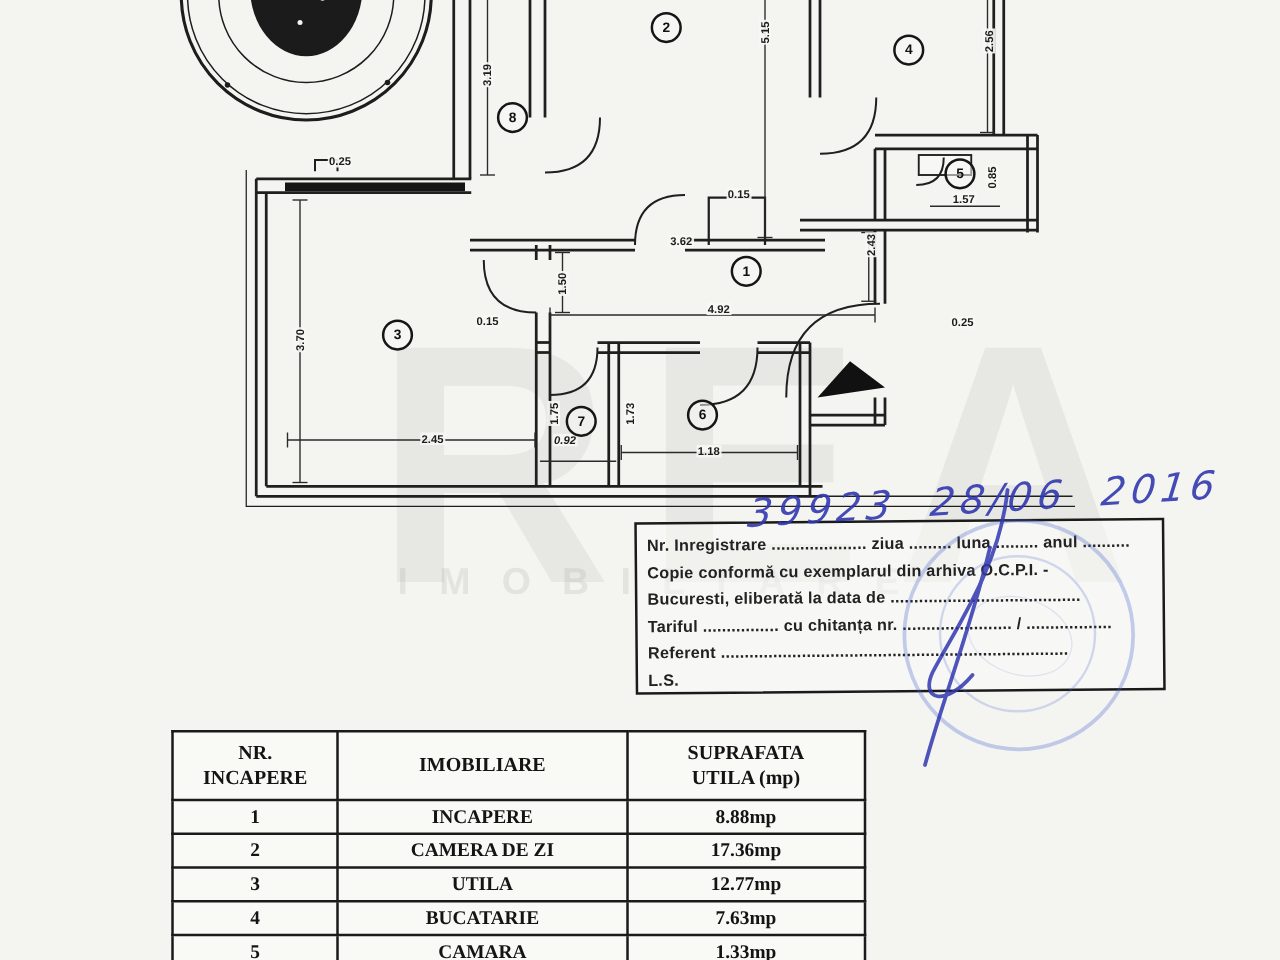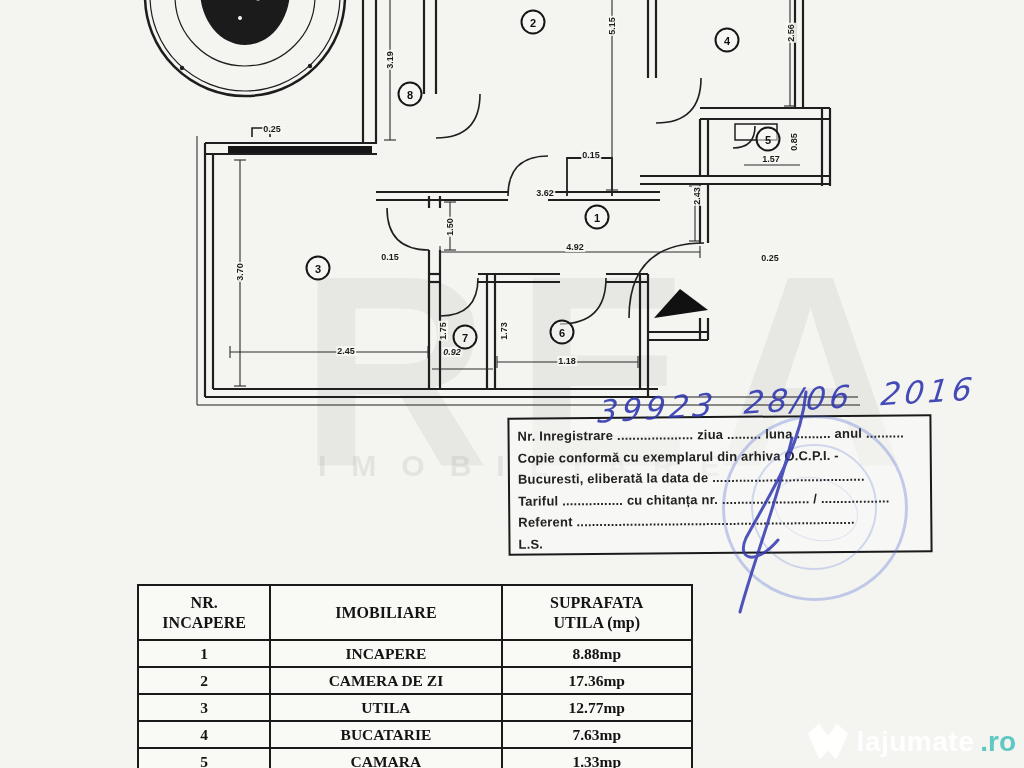--- a/index.html
+++ b/index.html
@@ -284,21 +284,14 @@
           <td>7.63mp</td>
         </tr>
         <tr>
           <td>5</td>
           <td>CAMARA</td>
           <td>1.33mp</td>
         </tr>
       </tbody>
   </table>
 
-  <div class="site-logo">
-    <svg width="46" height="40" viewBox="0 0 46 40">
-      <path d="M 4,12 L 14,3 L 23,15 L 32,3 L 42,12 L 31,36 L 23,27 L 15,36 Z" fill="rgba(255,255,255,0.92)" stroke="rgba(255,255,255,0.95)" stroke-width="2" stroke-linejoin="round"></path>
-    </svg>
-    <span class="word">lajumate</span>
-    <span class="tld">.ro</span>
-  </div>
 
 </div>
 
 </body></html>

